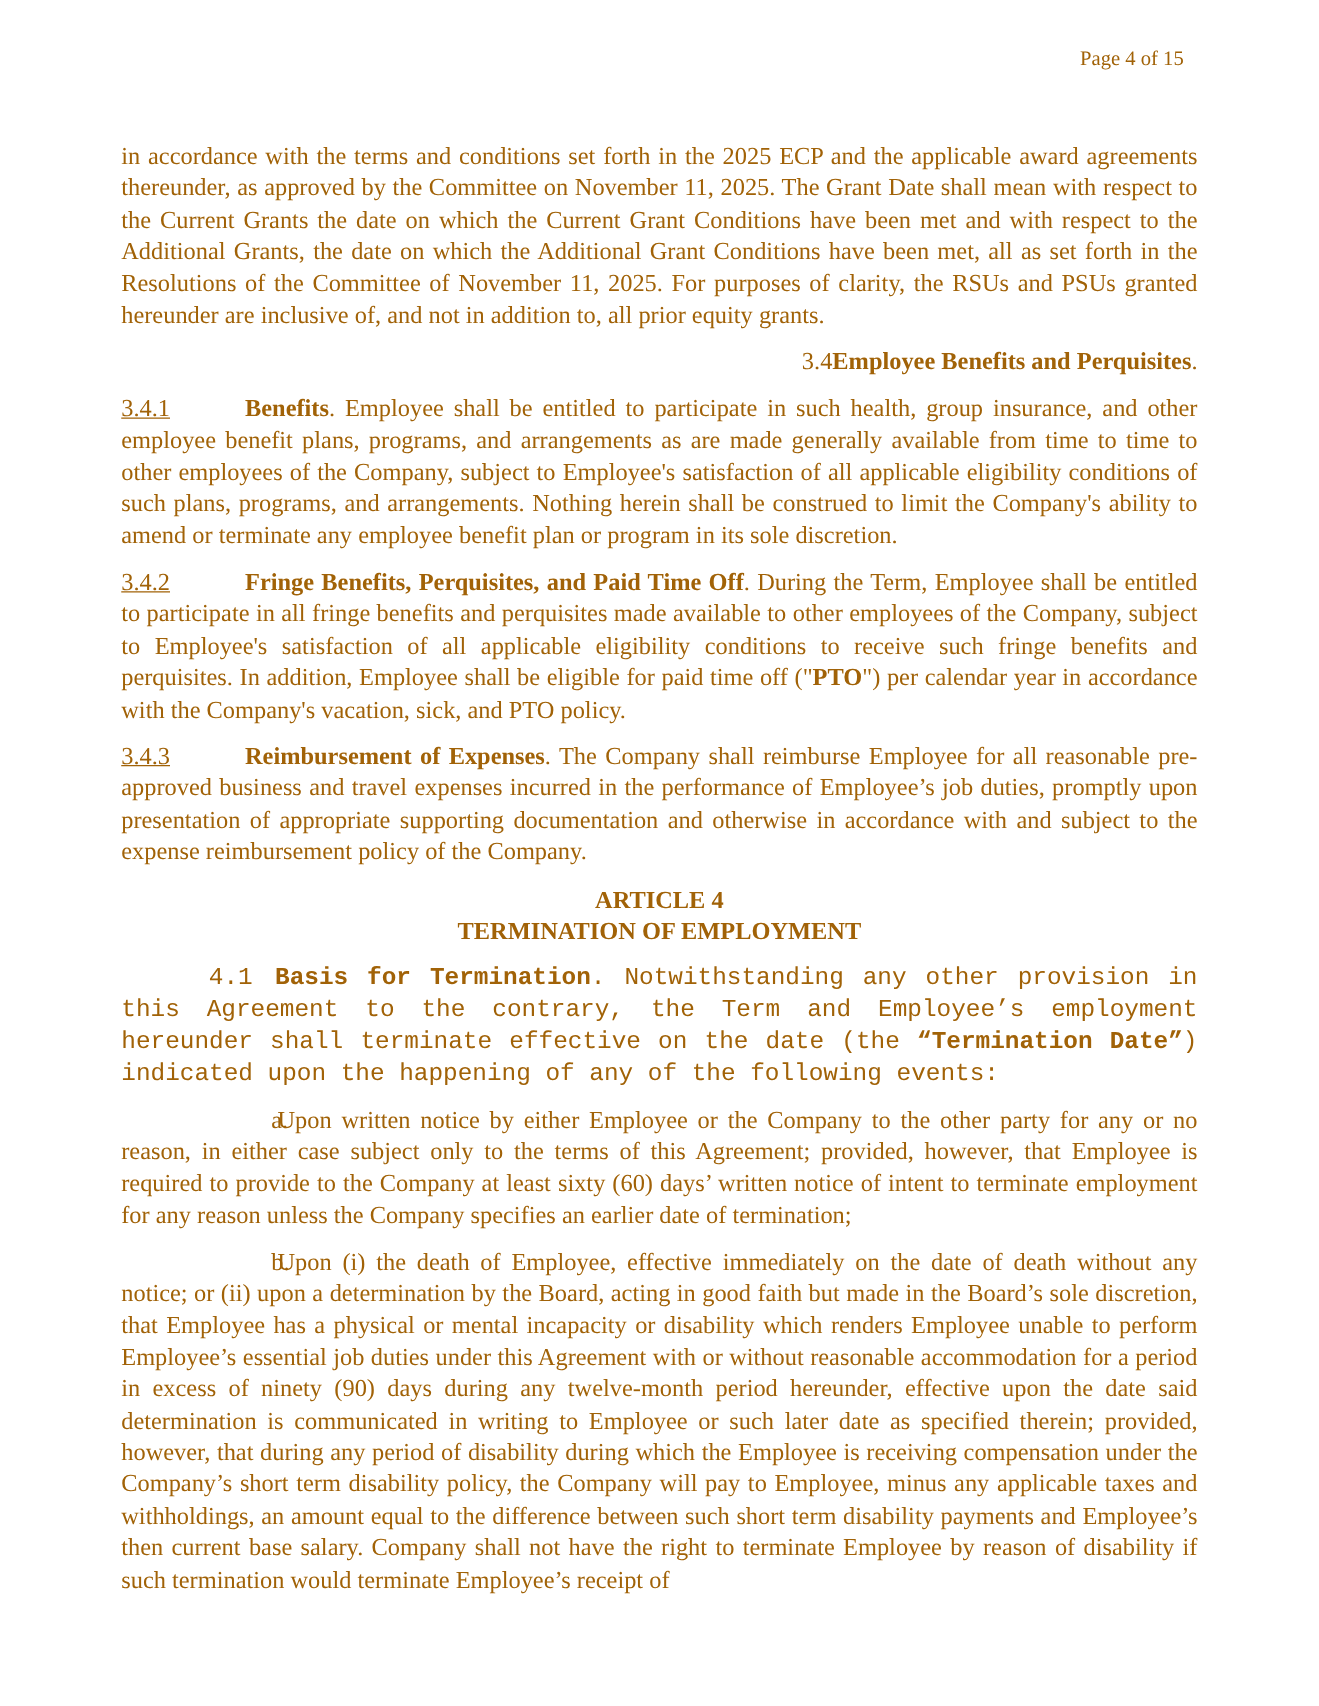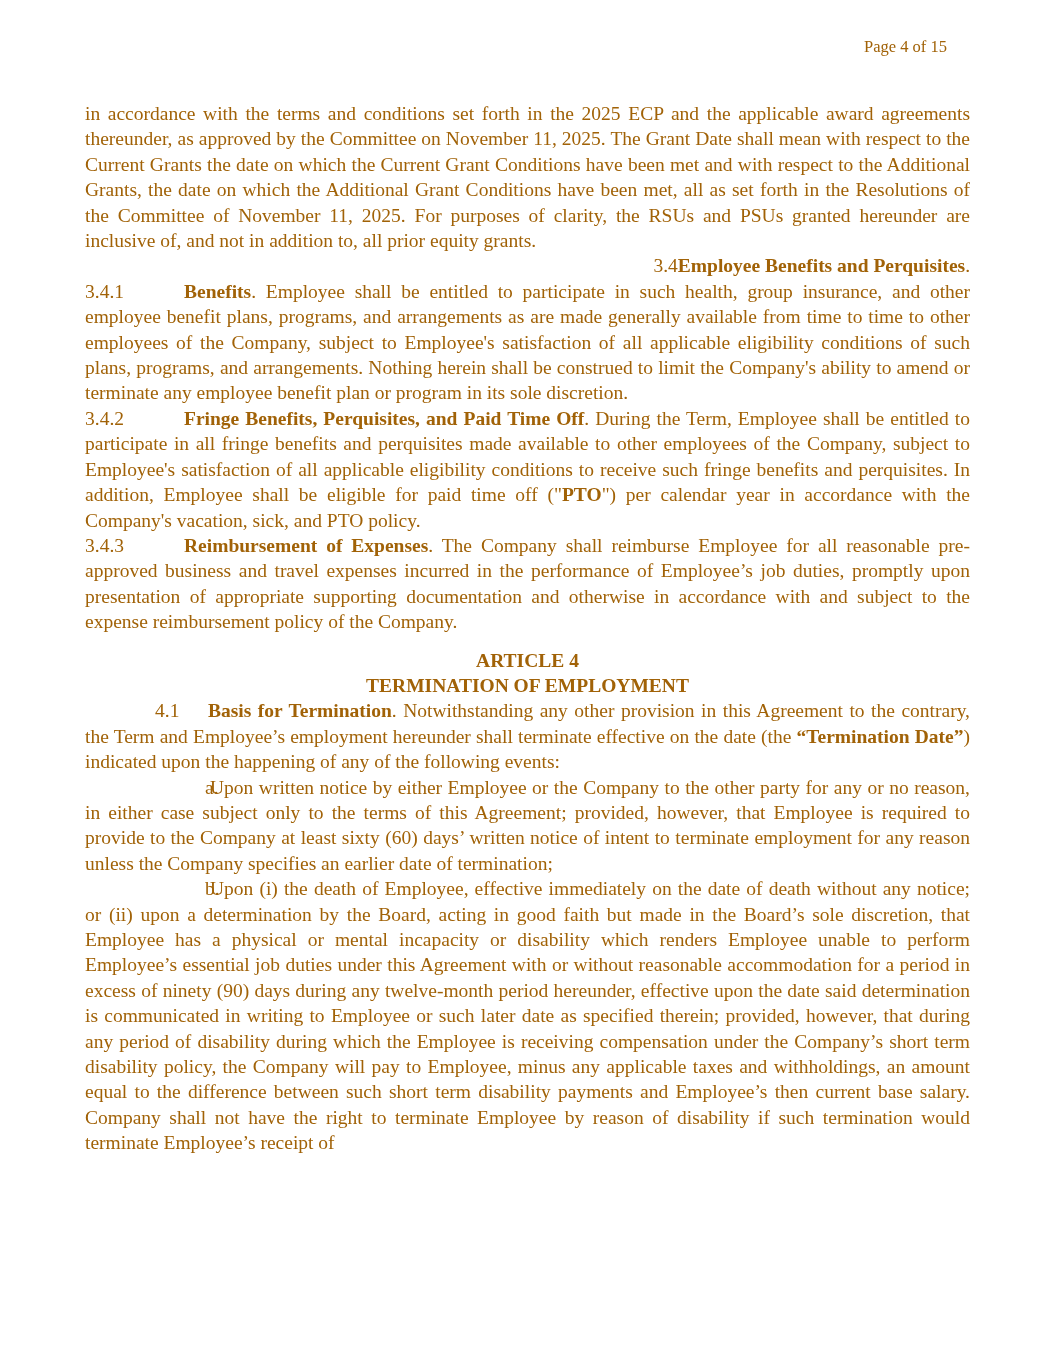--- a/index.html
+++ b/index.html
@@ -21,35 +21,35 @@
   }
   .content {
     position: absolute;
     left: 85px;
     top: 101px;
     width: 885px;
     font-size: 19.5px;
     line-height: 25.4px;
     text-align: justify;
   }
-  .content p { margin: 0; }
+  .content p { margin: 12px; }
   b { font-weight: bold; }
 
   .para-intro { margin-top: 0; }
 
   .heading-34 { margin-top: 6px; text-indent: 59px; text-align: right; }
   .num-34 { display: inline-block; width: 61px; text-indent: 0; }
 
   .sub { margin-left: 91px; margin-top: 7px; }
-  .num-sub { display: inline-block; width: 99px; }
+  .num-sub { display: inline-block; width: 99px; text-decoration: underline; }
 
   .article-head { margin-top: 13px; text-align: center; font-weight: bold; }
   .article-title-underline { }
 
-  .para-41 { margin-top: 22px; text-indent: 35px; }
+  .para-41 { margin-top: 22px; text-indent: 35px; font-family: Liberation Mono, monospace; }
   .num-41 { display: inline-block; width: 88px; }
 
   .item { text-indent: 60px; }
   .item-a { margin-top: 26px; }
   .item-b { margin-top: 20px; }
   .item-label { display: inline-block; width: 65px; }
 </style>
 </head>
 <body>
 

